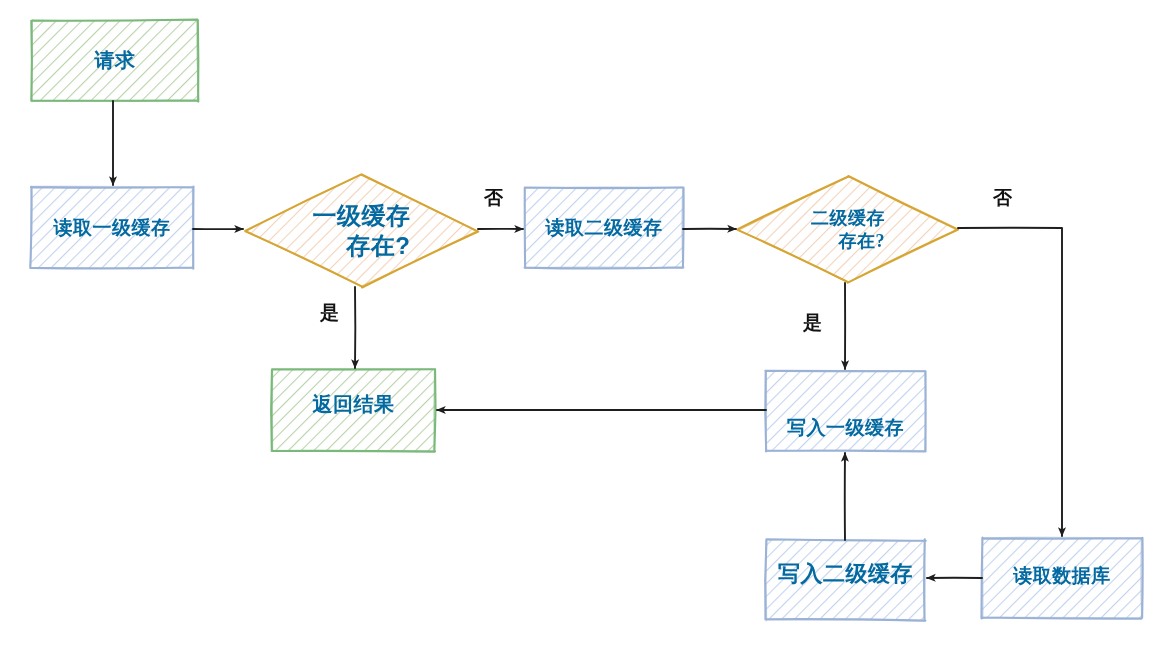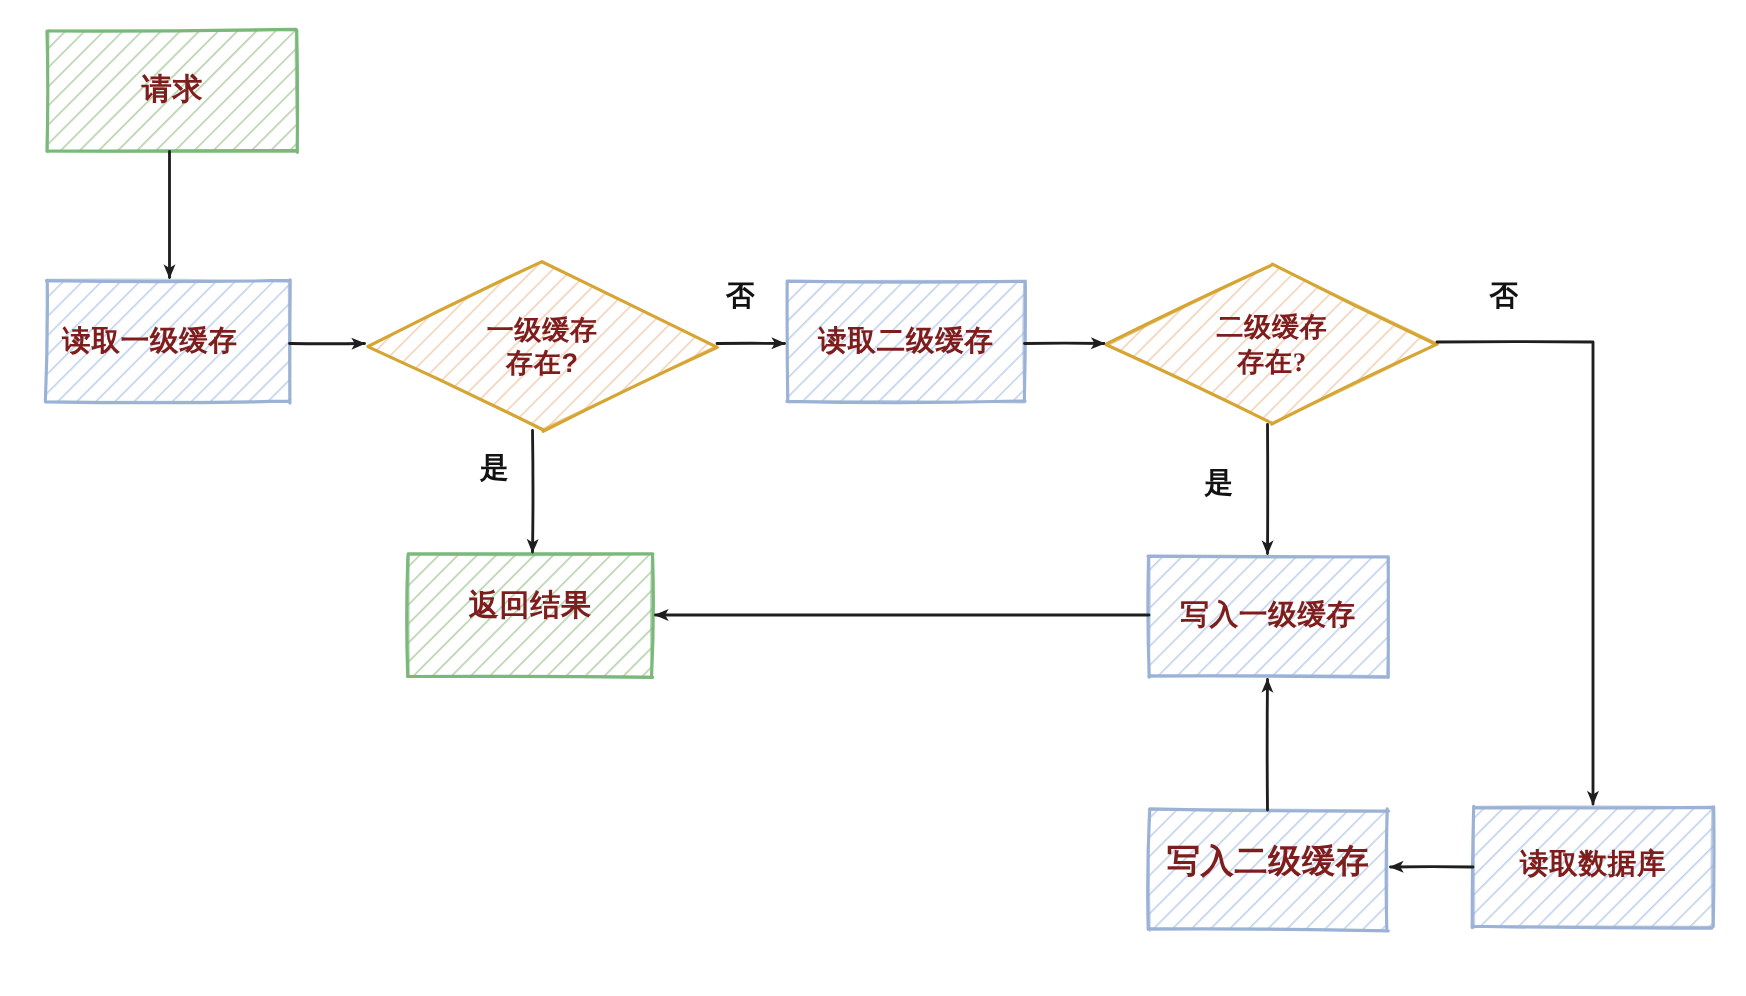--- a/index.html
+++ b/index.html
@@ -24,24 +24,24 @@
     left: 0;
     top: 0;
     width: 1164px;
     height: 664px;
   }
   .node-label {
     position: absolute;
     display: flex;
     align-items: center;
     justify-content: center;
-    text-align: center;
+    text-align: right;
     font-family: "Liberation Sans", sans-serif;
     font-weight: 700;
-    color: #7f1d1d;
+    color: #0369a1;
     line-height: 1.25;
     white-space: pre-line;
     pointer-events: none;
     letter-spacing: 0.5px;
   }
   .edge-label {
     position: absolute;
     font-family: "Liberation Sans", sans-serif;
     font-weight: 700;
     color: #121212;
@@ -127,28 +127,28 @@
         <path d="M 958 228 Q 1010.2928336803768 227.43508086210818 1062 228 Q 1061.4747253359178 381.88323189047316 1062 536" fill="none" stroke="#1e1e1e" stroke-width="1.9" stroke-linecap="round" stroke-linejoin="round" marker-end="url(#arrowhead)"></path>
         <path d="M 845 283 Q 845.3076050882263 326.17954249422974 845 369" fill="none" stroke="#1e1e1e" stroke-width="1.9" stroke-linecap="round" stroke-linejoin="round" marker-end="url(#arrowhead)"></path>
         <path d="M 766 410 Q 600.9559064389001 409.33983039261767 437 410" fill="none" stroke="#1e1e1e" stroke-width="1.9" stroke-linecap="round" stroke-linejoin="round" marker-end="url(#arrowhead)"></path>
         <path d="M 845 540 Q 844.5474565097352 496.6401133958437 845 453" fill="none" stroke="#1e1e1e" stroke-width="1.9" stroke-linecap="round" stroke-linejoin="round" marker-end="url(#arrowhead)"></path>
         <path d="M 982 578 Q 954.0105547190693 577.5914758385585 927 578" fill="none" stroke="#1e1e1e" stroke-width="1.9" stroke-linecap="round" stroke-linejoin="round" marker-end="url(#arrowhead)"></path>
       </g>
   </svg>
 
   <div id="labels">
       <div class="node-label" style="left: 32px; top: 20px; width: 166px; height: 81px; font-size: 20px;">请求</div>
-      <div class="node-label" style="left: 19px; top: 187px; width: 162px; height: 81px; font-size: 19px;">读取一级缓存</div>
-      <div class="node-label" style="left: 245px; top: 175px; width: 233px; height: 112px; font-size: 18px;">一级缓存
+      <div class="node-label" style="left: 31px; top: 187px; width: 162px; height: 81px; font-size: 19px;">读取一级缓存</div>
+      <div class="node-label" style="left: 245px; top: 175px; width: 233px; height: 112px; font-size: 24px;">一级缓存
 存在?</div>
       <div class="node-label" style="left: 525px; top: 188px; width: 158px; height: 80px; font-size: 19px;">读取二级缓存</div>
       <div class="node-label" style="left: 738px; top: 176px; width: 220px; height: 107px; font-size: 18px; font-family: Liberation Serif, serif;">二级缓存
 存在?</div>
       <div class="node-label" style="left: 272px; top: 370px; width: 163px; height: 69px; font-size: 20px;">返回结果</div>
-      <div class="node-label" style="left: 766px; top: 371px; width: 159px; height: 80px; font-size: 19px;">写入一级缓存</div>
+      <div class="node-label" style="left: 766px; top: 388px; width: 159px; height: 80px; font-size: 19px;">写入一级缓存</div>
       <div class="node-label" style="left: 766px; top: 540px; width: 159px; height: 68px; font-size: 22px;">写入二级缓存</div>
       <div class="node-label" style="left: 982px; top: 538px; width: 160px; height: 80px; font-size: 19px; font-family: Liberation Mono, monospace;">读取数据库</div>
     </div>
   <div id="edgelabels">
       <div class="edge-label" style="left: 484px; top: 188px;">否</div>
       <div class="edge-label" style="left: 320px; top: 303px;">是</div>
       <div class="edge-label" style="left: 803px; top: 313px;">是</div>
       <div class="edge-label" style="left: 993px; top: 188px;">否</div>
     </div>
 

